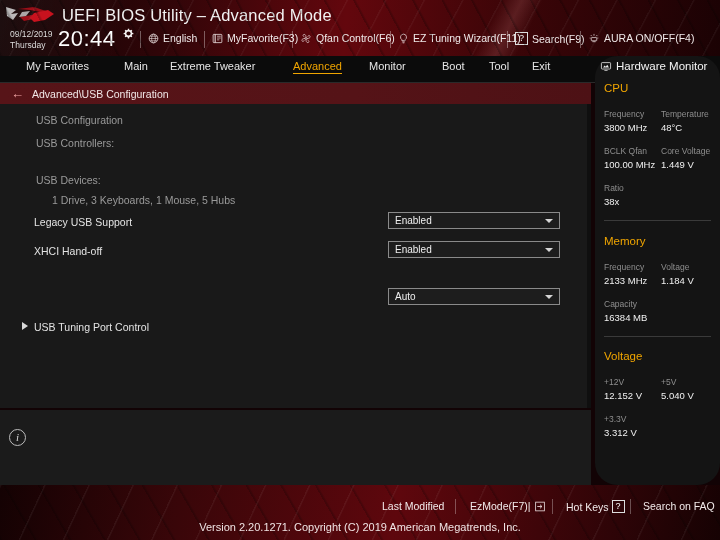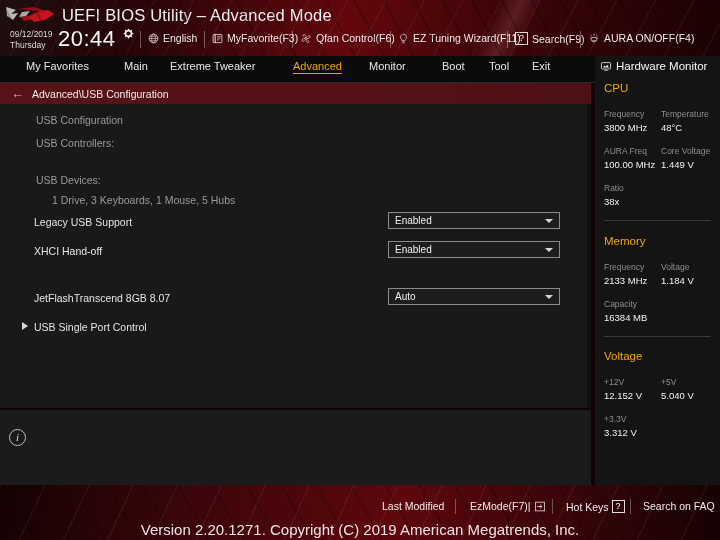--- a/index.html
+++ b/index.html
@@ -222,20 +222,21 @@
     line-height: 15px;
     box-sizing: border-box;
   }
 
   
   .hw {
     position: absolute;
     left: 595px; top: 56px;
     width: 125px; height: 429px;
     background: #141414;
+    border-radius: 22px;
   }
   .hw-head {
     position: absolute;
     left: 5px; top: 4px;
     display: flex;
     align-items: center;
     gap: 4px;
     font-size: 11.5px;
     color: #f5f5f5;
     white-space: nowrap;
@@ -300,21 +301,21 @@
     top: 499px;
     width: 1px; height: 15px;
     background: rgba(255,255,255,0.3);
     z-index: 3;
   }
   .version {
     position: absolute;
     left: 0; top: 521px;
     width: 720px;
     text-align: center;
-    font-size: 15px;
+    font-size: 11px;
     color: #f0e4e4;
     z-index: 3;
   }
   .keycap {
     display: inline-block;
     border: 1px solid #ddd;
     padding: 0 3px;
     font-size: 9px;
     line-height: 11px;
     color: #fff;
@@ -452,30 +453,29 @@
     <div class="row" style="top:135px">
       <div class="row-label lbl-norm" style="left:34px">XHCI Hand-off</div>
       <div class="dropdown">
         <span class="dd-text">Enabled</span>
         <span class="dd-caret"></span>
       </div>
     </div>
 
 
     <div class="row" style="top:182px">
-      <div class="row-label lbl-norm" style="left:34px">JetFlashTranscend 8GB 8.07</div>
       <div class="dropdown">
         <span class="dd-text">Auto</span>
         <span class="dd-caret"></span>
       </div>
     </div>
 
     <div class="row" style="top:211px">
       <span class="subarrow"></span>
-      <div class="row-label lbl-norm" style="left:34px">USB Single Port Control</div>
+      <div class="row-label lbl-norm" style="left:34px">USB Tuning Port Control</div>
     </div>
 
   </div>
 
   <div class="infostrip">
     <div class="info-icon">i</div>
   </div>
 
   <div class="hw">
     <div class="hw-head">
@@ -485,21 +485,21 @@
         <path d="M8.5 20.5h7" stroke="#f0f0f0" stroke-width="1.6"></path>
       </svg>
       <span>Hardware Monitor</span>
     </div>
 
     <div class="hw-section" style="top:26px">CPU</div>
     <div class="hw-k" style="left:9px;  top:53px">Frequency</div>
     <div class="hw-v" style="left:9px;  top:66px">3800 MHz</div>
     <div class="hw-k" style="left:66px; top:53px">Temperature</div>
     <div class="hw-v" style="left:66px; top:66px">48°C</div>
-    <div class="hw-k" style="left:9px;  top:90px">AURA Freq</div>
+    <div class="hw-k" style="left:9px;  top:90px">BCLK Qfan</div>
     <div class="hw-v" style="left:9px;  top:103px">100.00 MHz</div>
     <div class="hw-k" style="left:66px; top:90px">Core Voltage</div>
     <div class="hw-v" style="left:66px; top:103px">1.449 V</div>
     <div class="hw-k" style="left:9px;  top:127px">Ratio</div>
     <div class="hw-v" style="left:9px;  top:140px">38x</div>
     <div class="hw-rule" style="top:164px"></div>
 
     <div class="hw-section" style="top:179px">Memory</div>
     <div class="hw-k" style="left:9px;  top:206px">Frequency</div>
     <div class="hw-v" style="left:9px;  top:219px">2133 MHz</div>

